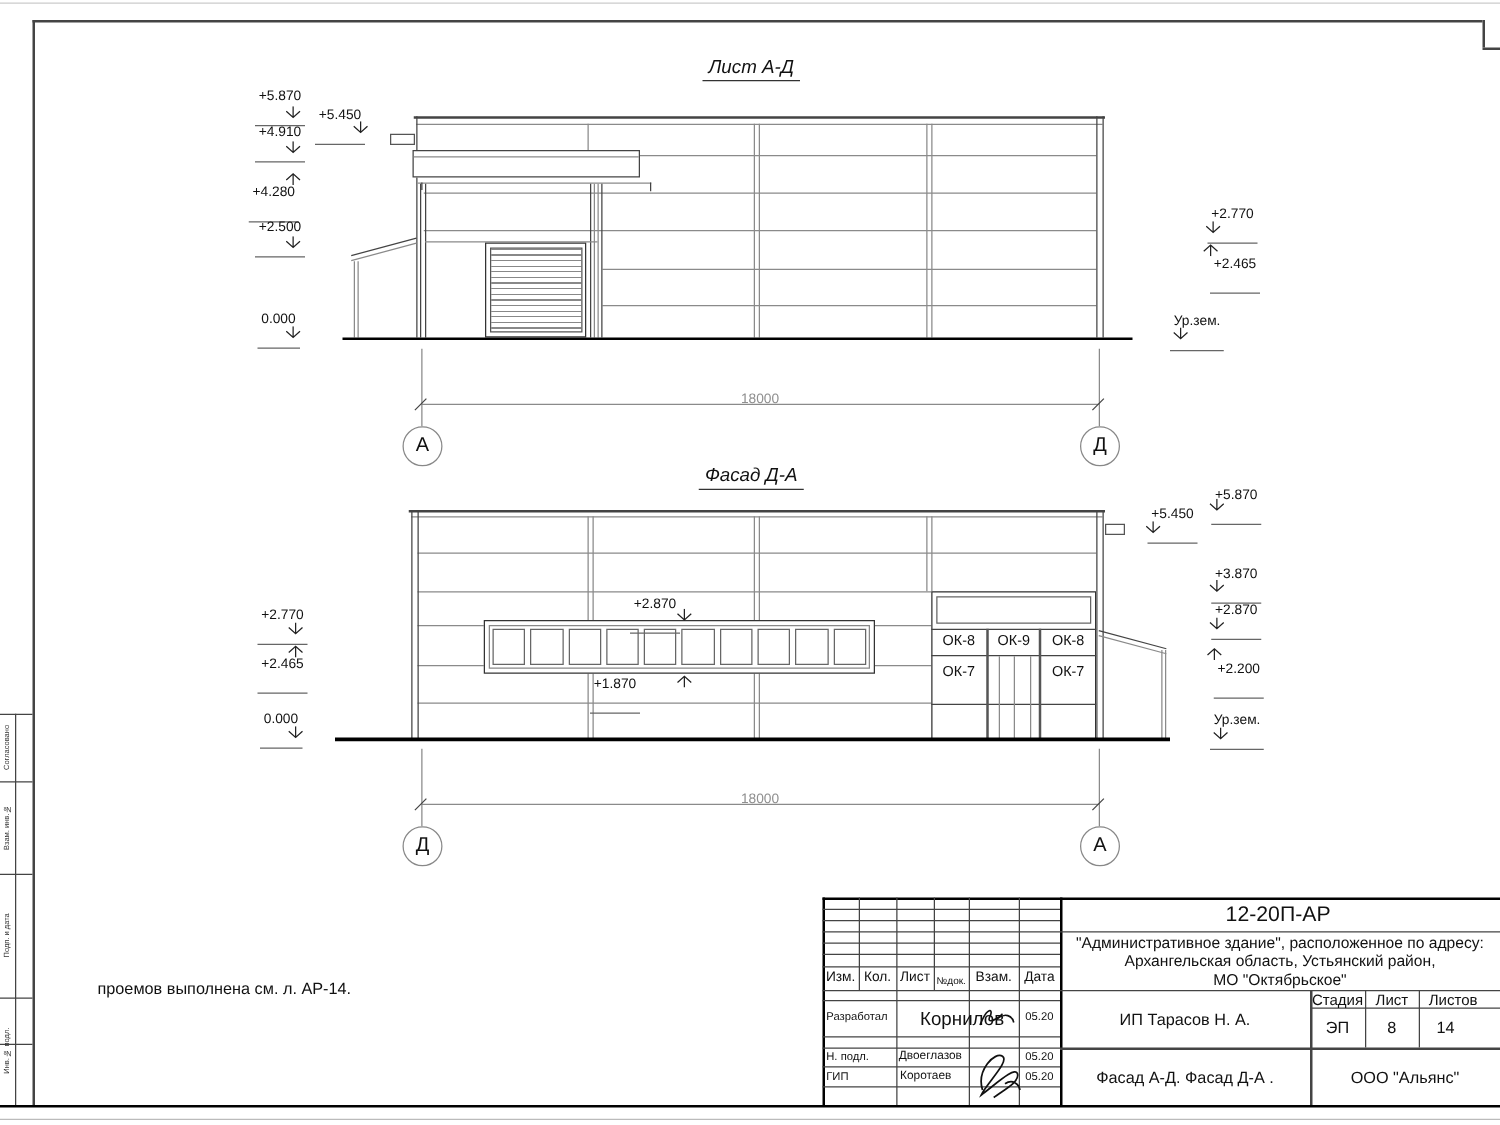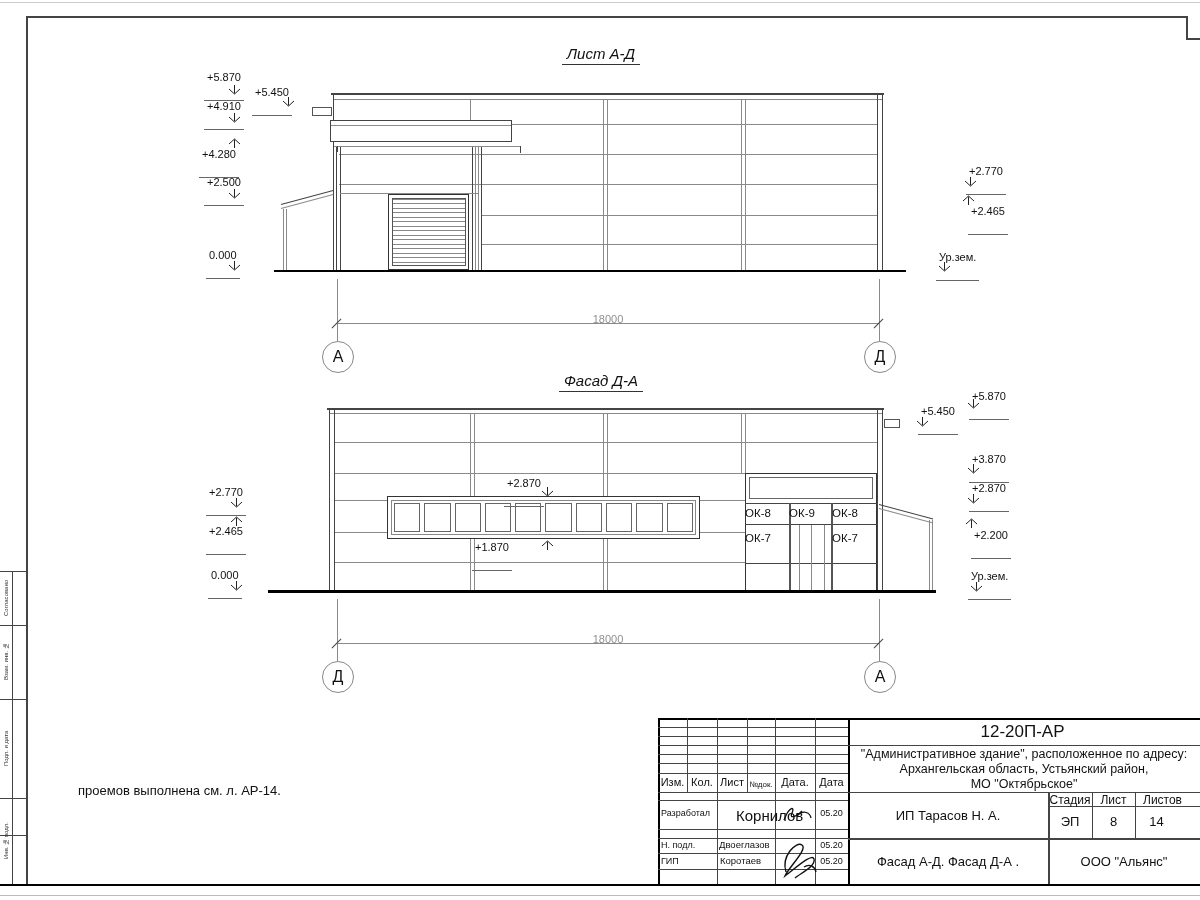--- a/index.html
+++ b/index.html
@@ -19,21 +19,21 @@
       background:#fff;display:flex;align-items:center;justify-content:center;font-size:16px}
   .ft{position:absolute;font-style:italic;font-size:15px;text-align:center}
   .ft span{display:inline-block;border-bottom:1px solid #333;padding:0 5px 2px}
   .dim{position:absolute;font-size:11px;color:#8f8f8f;text-align:center}
   .tb{position:absolute;white-space:nowrap}
   .c{text-align:center}
   .rot{position:absolute;display:flex;align-items:center;justify-content:center;
        writing-mode:vertical-rl;transform:rotate(180deg);font-size:6px;color:#333}
   .panes{position:absolute;display:flex;gap:4px}
   .panes div{flex:1;border:1px solid #666;background:#fff}
-  .oklbl{position:absolute;font-size:11.5px;}
+  .oklbl{position:absolute;font-size:11.5px;text-align:center}
   .roll{position:absolute;border:1px solid #555;background:repeating-linear-gradient(
         to bottom,#888 0 1px,#fff 1px 4.5px)}
 </style>
 </head>
 <body>
 
 <div class="sheet">
 
   <div class="g">
     <div class="h" style="left:0;top:2px;width:1200px;background:#ccc"></div>
@@ -309,21 +309,21 @@
     <div class="h d" style="left:848px;top:838px;width:352px;height:1.5px"></div>
     <div class="v d" style="left:1048px;top:792px;height:92px;width:1.5px"></div>
     <div class="v d" style="left:1092px;top:792px;height:46px"></div>
     <div class="v d" style="left:1135px;top:792px;height:46px"></div>
     <div class="h d" style="left:1048px;top:806px;width:152px"></div>
 
     <div class="tb c" style="left:658px;top:776px;width:29px;font-size:11px">Изм.</div>
     <div class="tb c" style="left:687px;top:776px;width:30px;font-size:11px">Кол.</div>
     <div class="tb c" style="left:717px;top:776px;width:30px;font-size:11px">Лист</div>
     <div class="tb c" style="left:747px;top:780px;width:28px;font-size:8px">№док.</div>
-    <div class="tb c" style="left:775px;top:776px;width:40px;font-size:11px">Дата.</div>
+    <div class="tb c" style="left:775px;top:776px;width:40px;font-size:11px">Взам.</div>
     <div class="tb c" style="left:815px;top:776px;width:33px;font-size:11px">Дата</div>
 
     <div class="tb" style="left:661px;top:808px;font-size:9px">Разработал</div>
     <div class="tb" style="left:736px;top:807px;font-size:15px">Корнилов</div>
     <div class="tb c" style="left:815px;top:808px;width:33px;font-size:9px">05.20</div>
     <div class="tb" style="left:661px;top:840px;font-size:9px">Н. подл.</div>
     <div class="tb" style="left:719px;top:839px;font-size:9.5px">Двоеглазов</div>
     <div class="tb c" style="left:815px;top:840px;width:33px;font-size:9px">05.20</div>
     <div class="tb" style="left:661px;top:856px;font-size:9px">ГИП</div>
     <div class="tb" style="left:720px;top:855px;font-size:9.5px">Коротаев</div>

